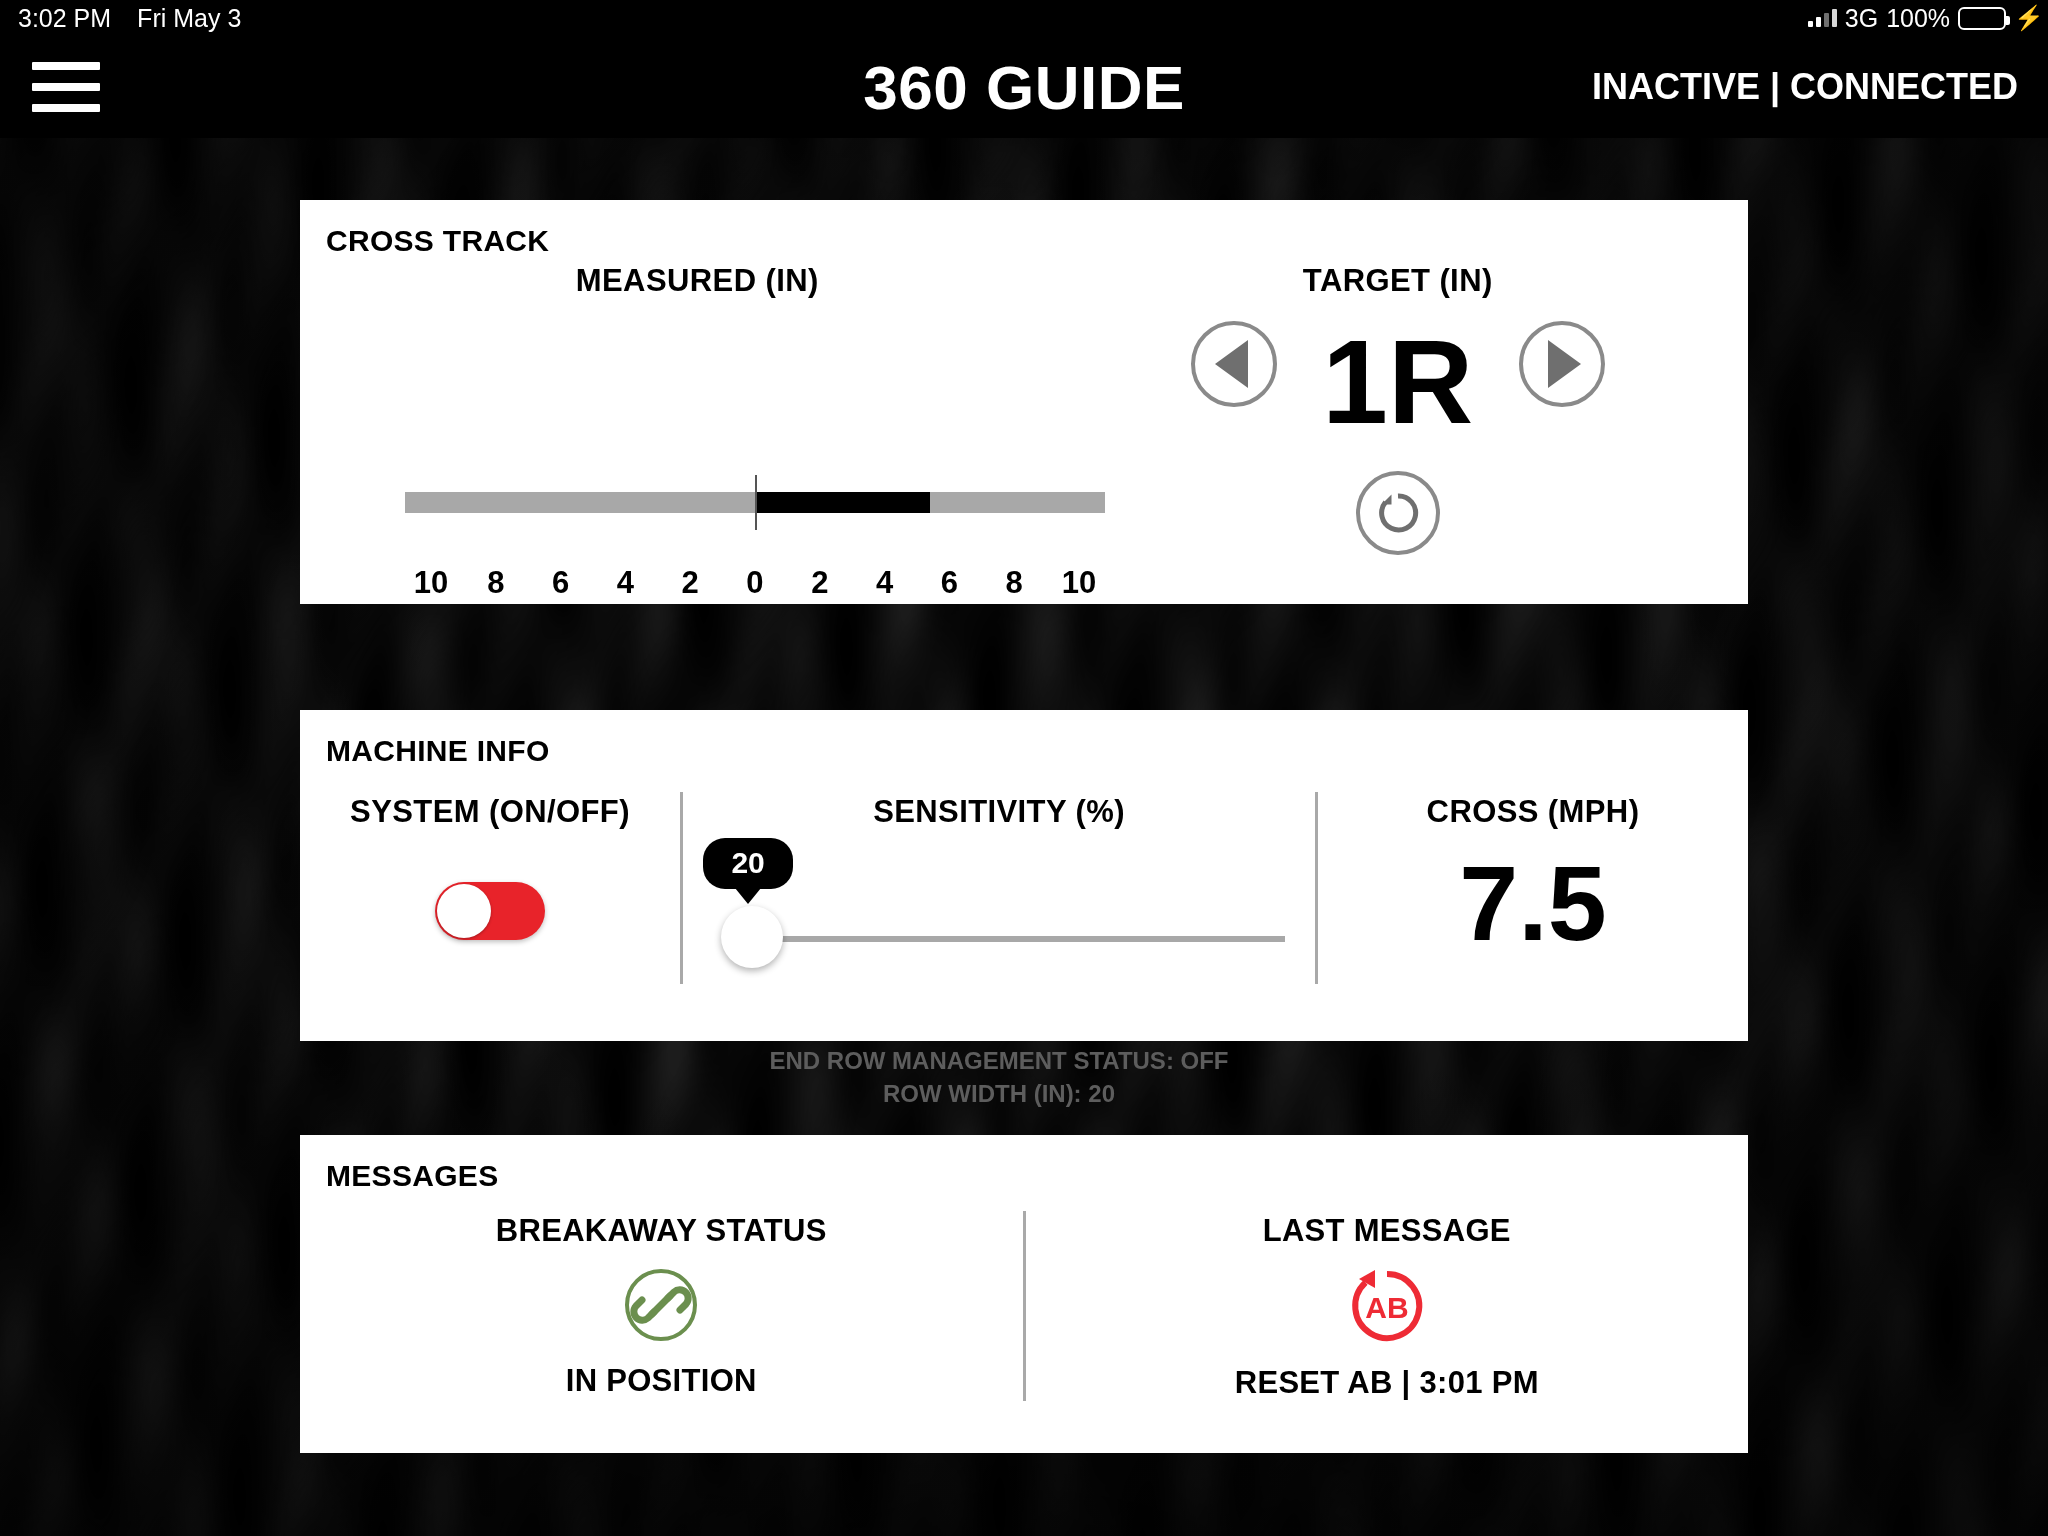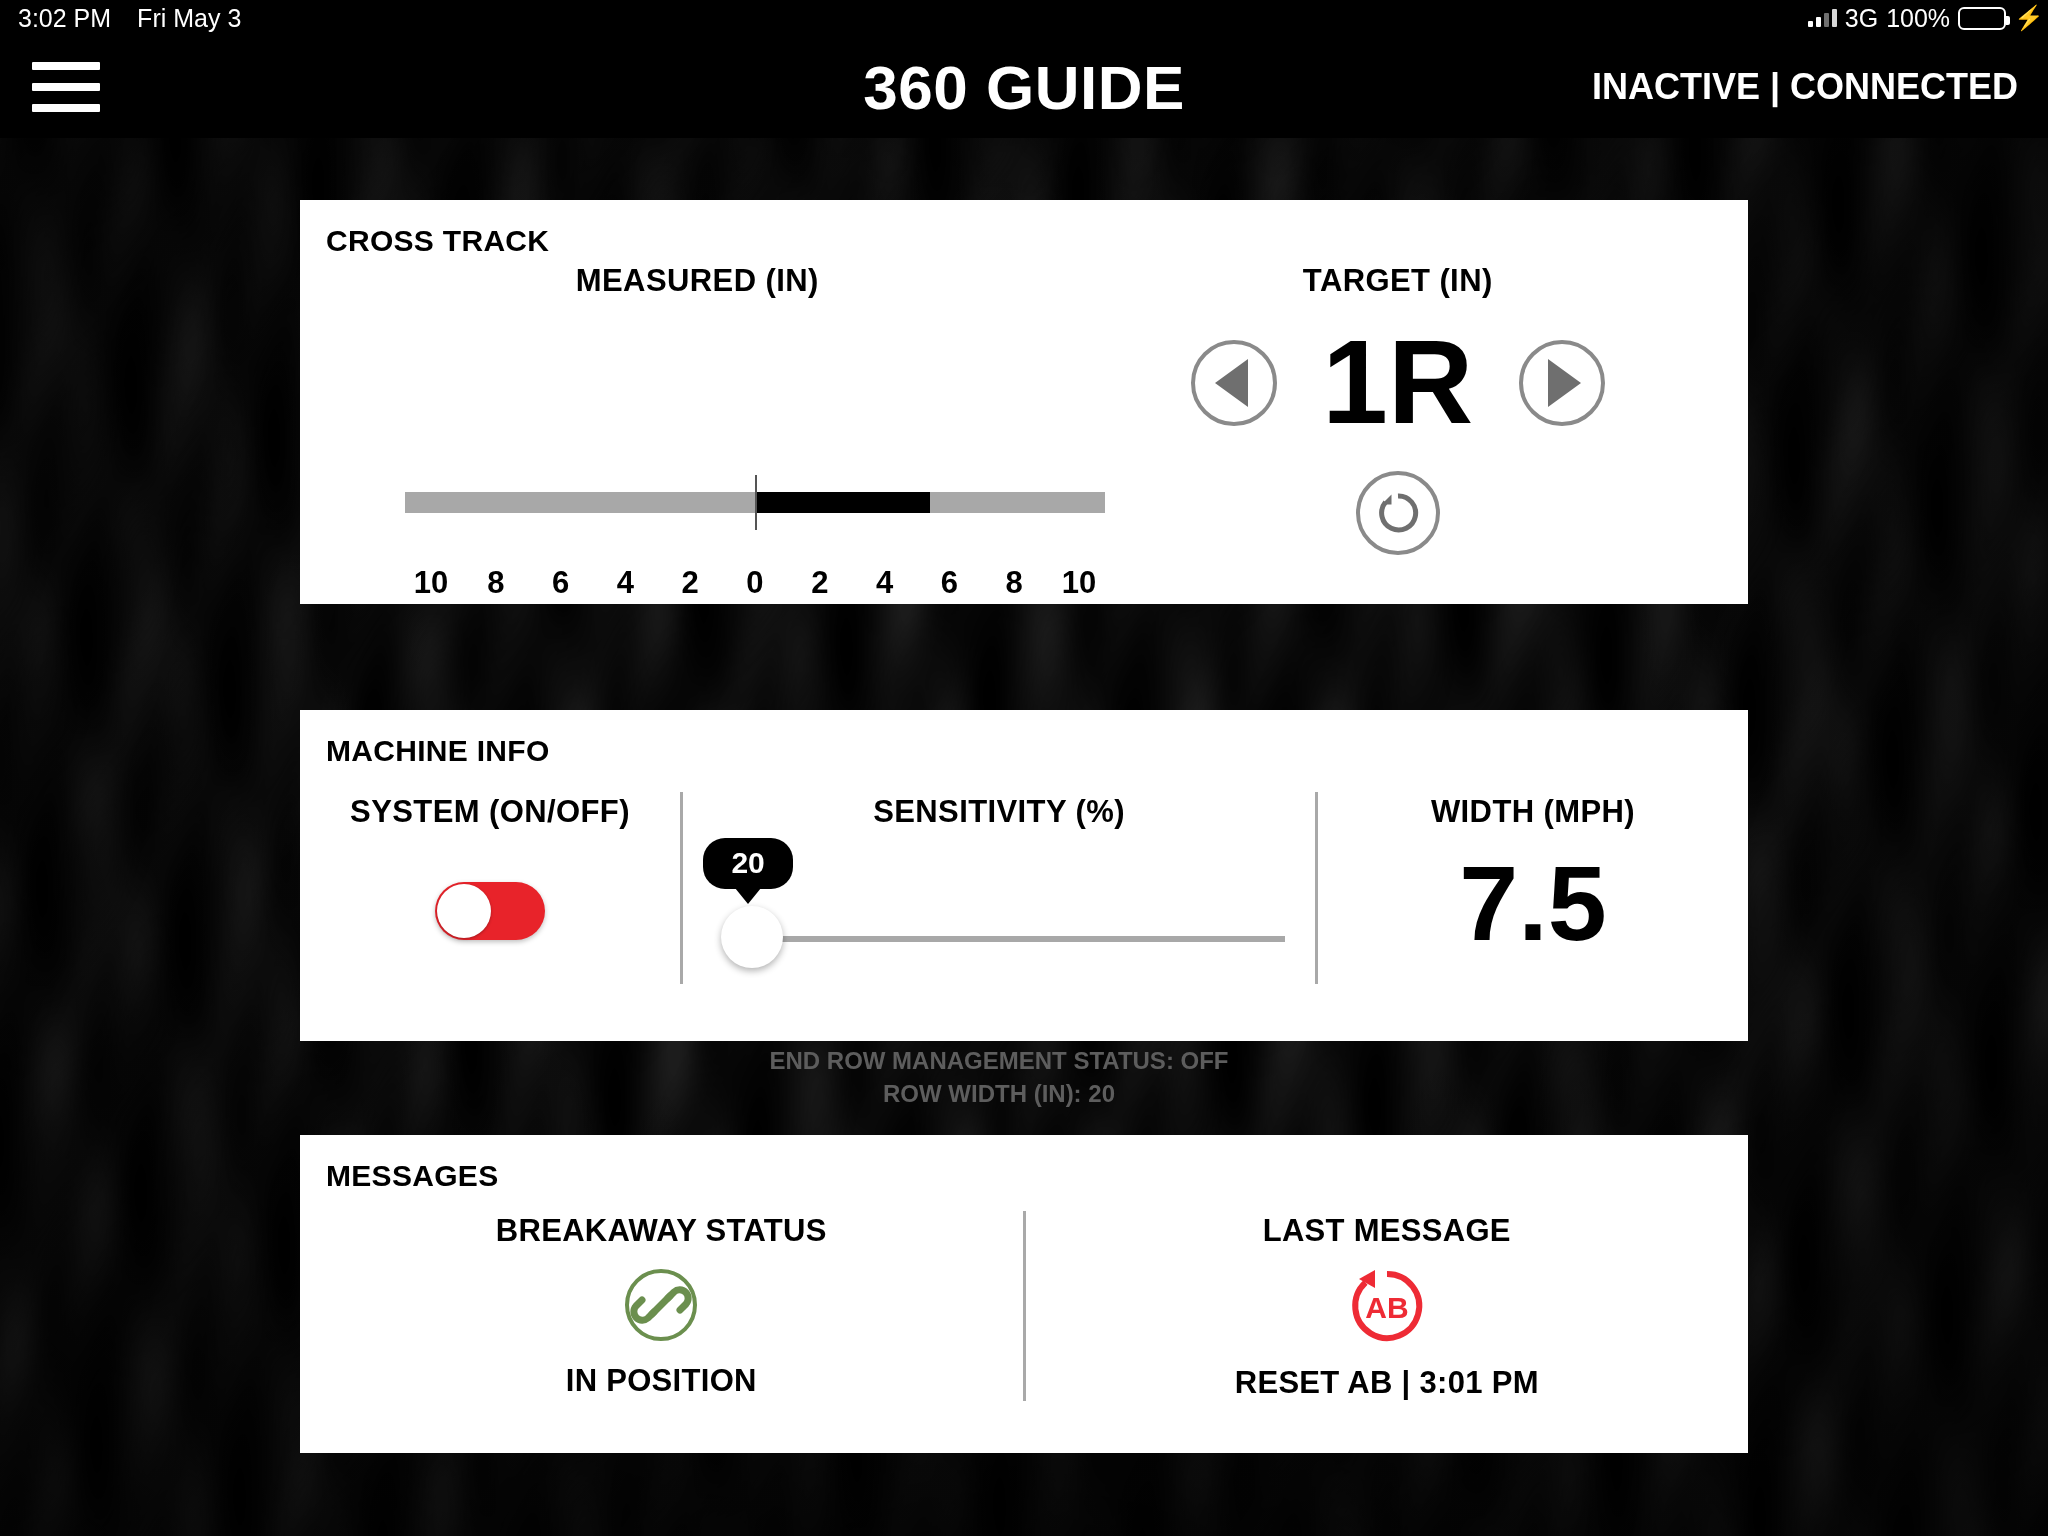--- a/index.html
+++ b/index.html
@@ -200,21 +200,21 @@
     width: 700px;
   }
   #ct-scale span {
     font-size: 31px; font-weight: 700; color: #000;
     width: 52px; text-align: center;
   }
 
   
   #ct-target-col { padding-top: 63px; }
   #ct-target-row {
-    display: flex; align-items: center; justify-content: center;
+    display: flex; align-items: flex-start; justify-content: center;
     gap: 26px; margin-top: 22px;
   }
   .round-btn {
     width: 86px; height: 86px;
     border: 4px solid #8a8a8a;
     border-radius: 50%;
     display: flex; align-items: center; justify-content: center;
     background: transparent;
     cursor: pointer;
     flex: none;
@@ -438,21 +438,21 @@
       </div>
       <div id="mi-footnotes">
         <div>END ROW MANAGEMENT STATUS: OFF</div>
         <div>ROW WIDTH (IN): 20</div>
       </div>
     </div>
 
     <div class="mi-divider"></div>
 
     <div class="mi-sec" id="mi-speed">
-      <div class="col-label">WIDTH (MPH)</div>
+      <div class="col-label">CROSS (MPH)</div>
       <div id="speed-value">7.5</div>
     </div>
 
   </div>
 </div>
 
 <div class="panel" id="panel-messages">
   <div class="panel-title">MESSAGES</div>
 
   <div id="msg-body">

